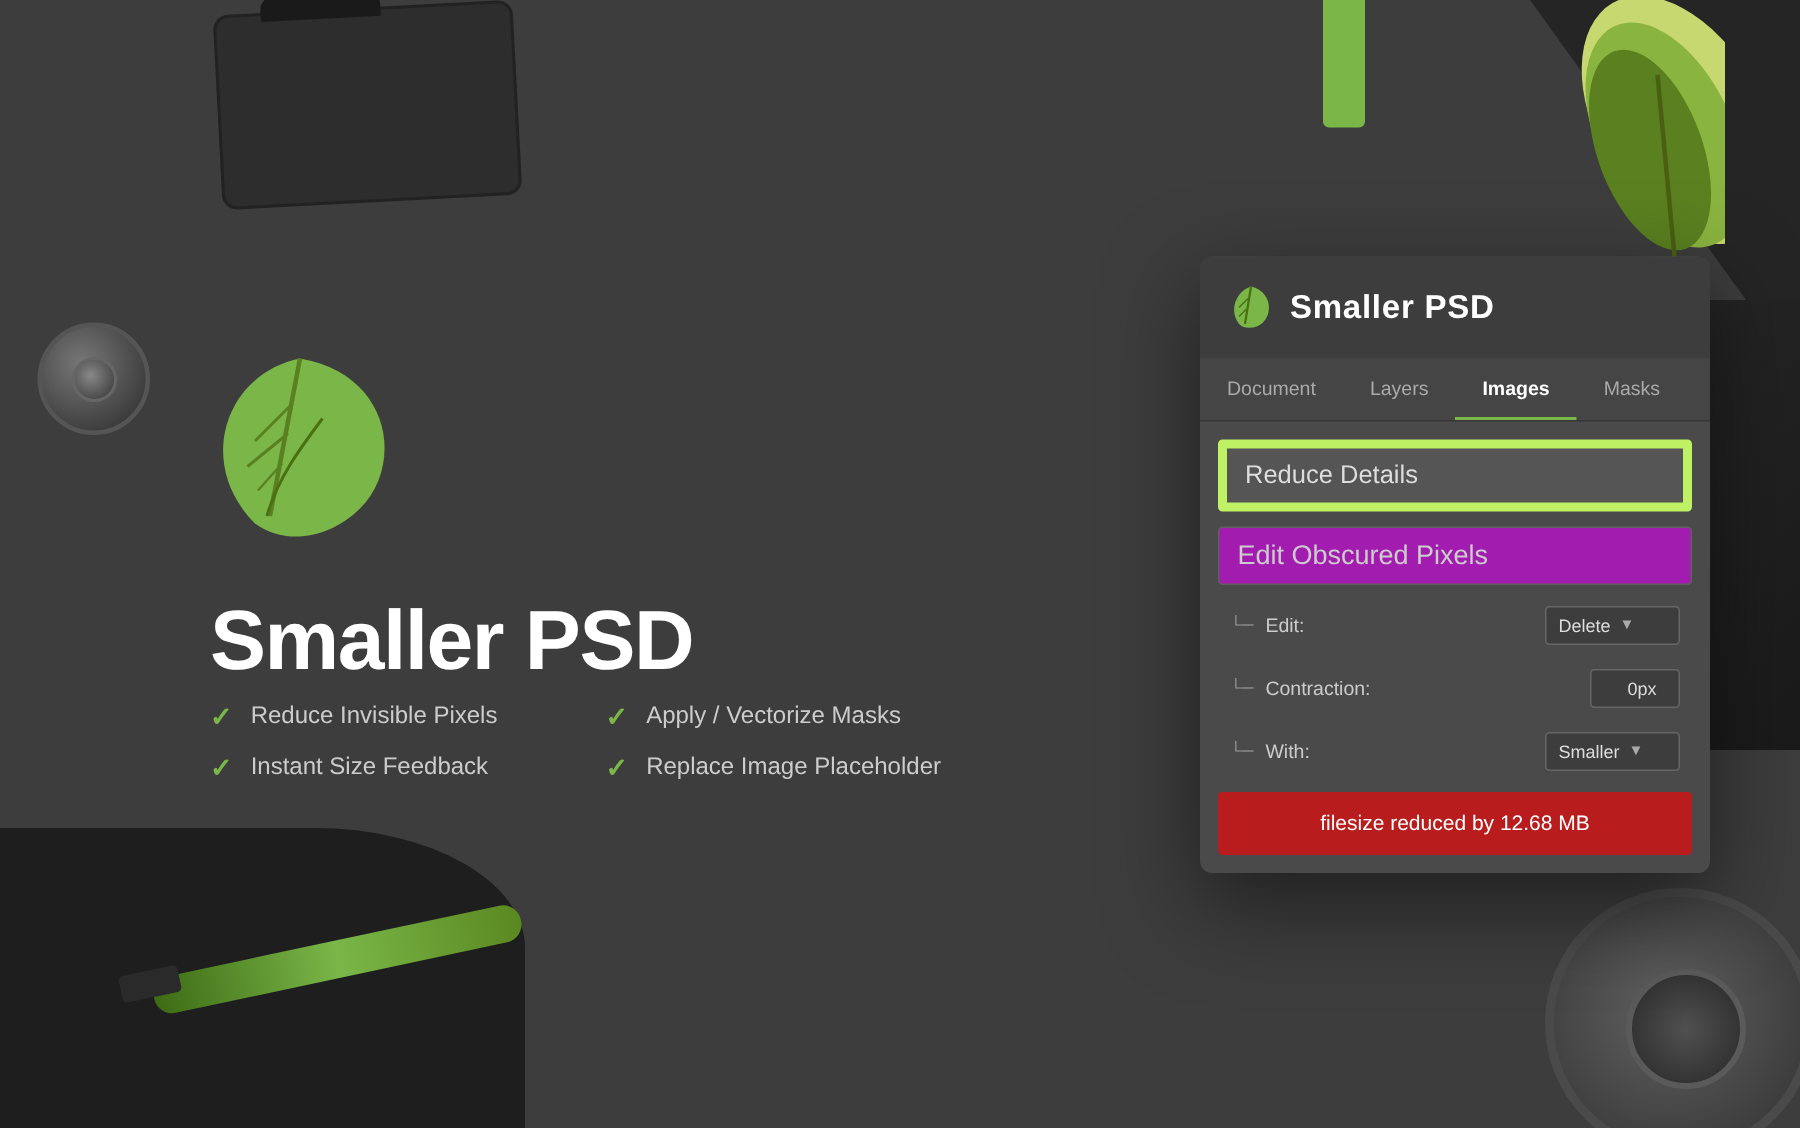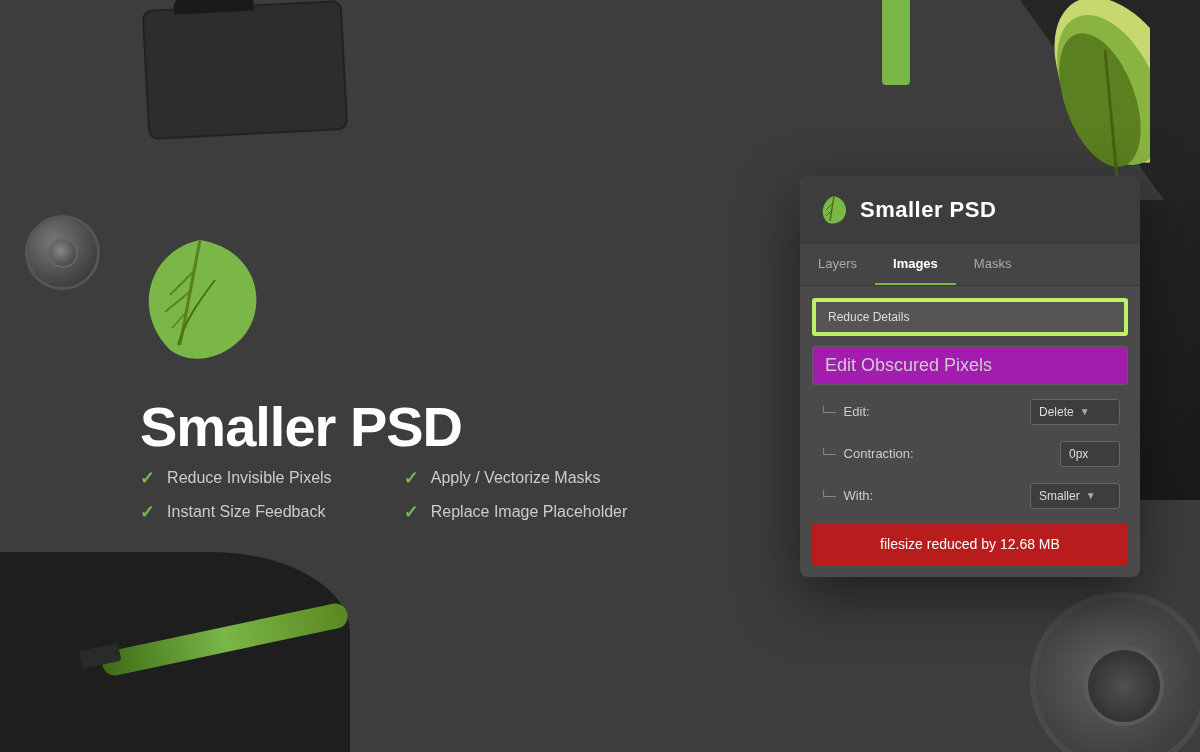--- a/index.html
+++ b/index.html
@@ -139,24 +139,24 @@
     }
 
     
     .panel-body {
       padding: 12px;
     }
 
     
     .section-header {
       background: #555555;
-      border: 4px solid #bef264;
+      border: 6px solid #bef264;
       border-radius: 3px;
       padding: 8px 12px;
-      font-size: 12px;
+      font-size: 17px;
       color: #dddddd;
       margin-bottom: 10px;
       font-weight: 500;
     }
 
     
     .subsection {
       background: #a21caf;
       border: 1px solid #606060;
       border-radius: 3px;
@@ -211,21 +211,21 @@
 
     .select-arrow {
       color: #aaa;
       font-size: 10px;
     }
 
     .input-box {
       background: #3d3d3d;
       border: 1px solid #666666;
       border-radius: 3px;
-      padding: 5px 8px;
+      padding: 5px 24px;
       font-size: 12px;
       color: #dddddd;
       width: 60px;
       text-align: left;
     }
 
     
     .status-bar {
       background: #b91c1c;
       padding: 12px 16px;
@@ -404,20 +404,21 @@
         <svg class="panel-logo" viewBox="0 0 28 32" fill="none" xmlns="http://www.w3.org/2000/svg">
           <path d="M14 2 C4 5, -1 18, 6 27 C10 31, 18 30, 22 26 C29 19, 27 5, 14 2Z" fill="#7ab648"></path>
           <path d="M14 2 L10 27" stroke="#4a7010" stroke-width="1.5" fill="none"></path>
           <path d="M12 10 L6 16" stroke="#4a7010" stroke-width="1" fill="none"></path>
           <path d="M11 17 L6 22" stroke="#4a7010" stroke-width="1" fill="none"></path>
         </svg>
         <span class="panel-title">Smaller PSD</span>
       </div>
 
       <div class="panel-tabs">
+        <div class="tab">Document</div>
         <div class="tab">Layers</div>
         <div class="tab active">Images</div>
         <div class="tab">Masks</div>
       </div>
 
       <div class="panel-body">
 
         <div class="section-header">Reduce Details</div>
 
         <div class="subsection">Edit Obscured Pixels</div>

